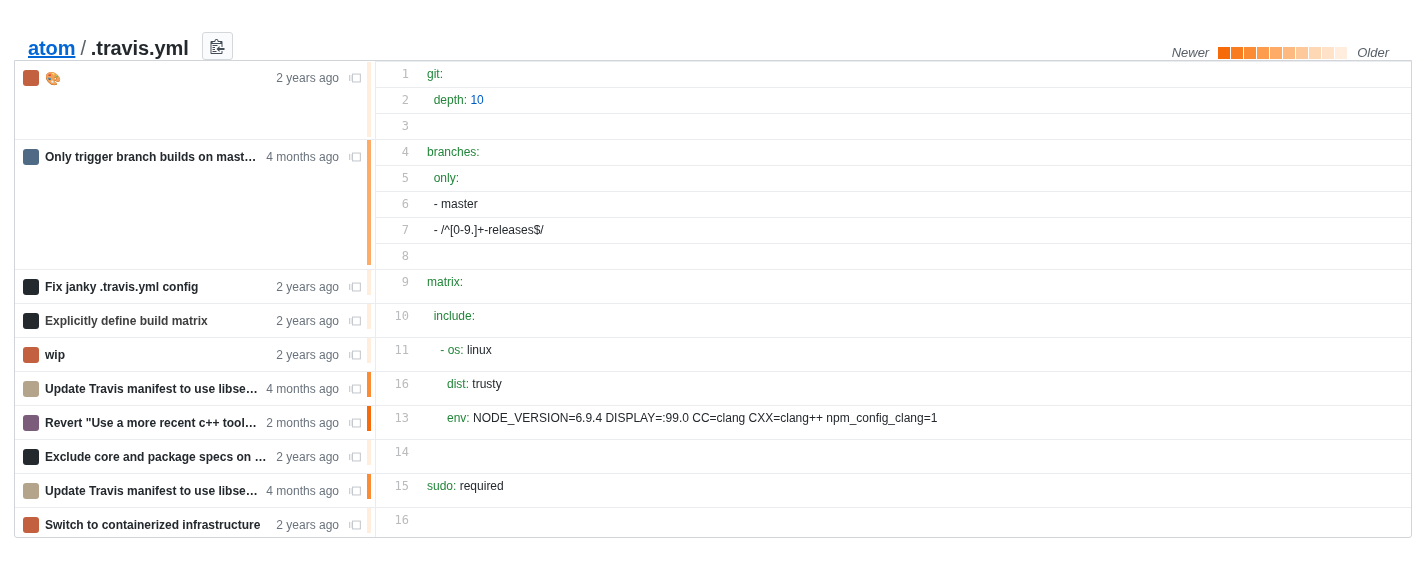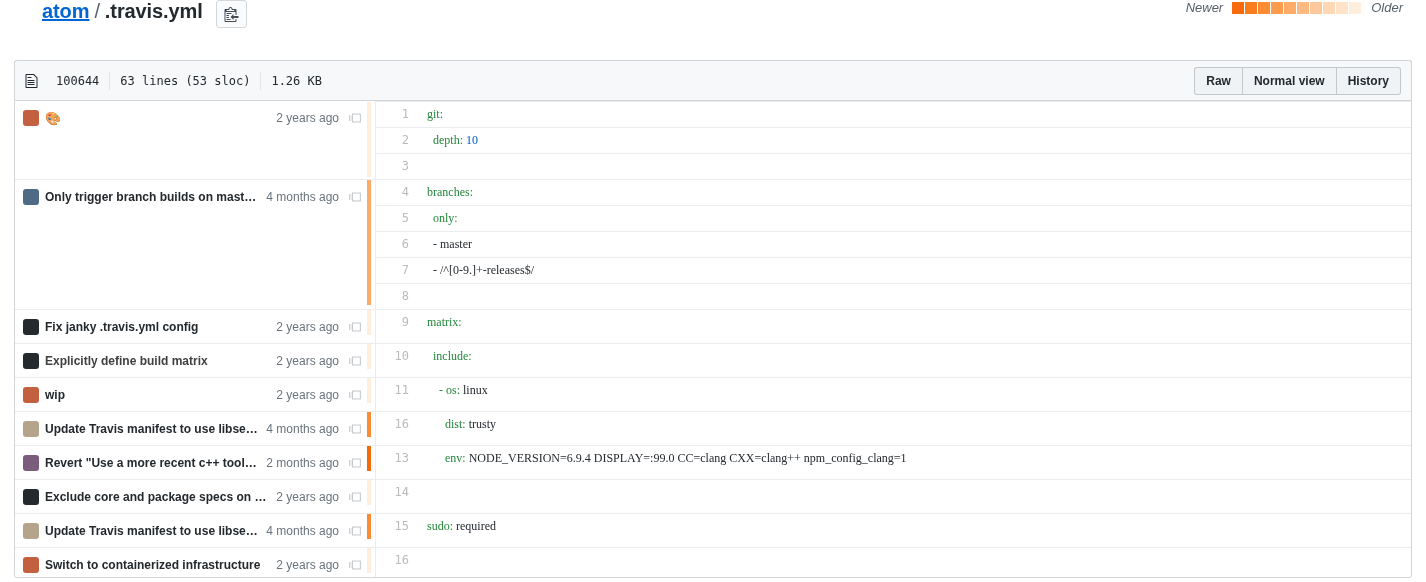--- a/index.html
+++ b/index.html
@@ -10,24 +10,23 @@
     font-family: "Liberation Sans", sans-serif;
     font-size: 14px;
     color: #24292e;
     overflow: hidden;
   }
   .page { width: 1426px; height: 582px; position: relative; }
 
   
   .file-header {
     height: 60px;
-    padding: 0 14px;
-    display: flex;
-    align-items: flex-start;
-    margin-left: 28px;
+    padding: 0 28px;
+    display: flex;
+    align-items: flex-end;
   }
   .breadcrumb {
     font-size: 20px;
     font-weight: 600;
     display: flex;
     align-items: center;
     letter-spacing: -0.1px;
   }
   .breadcrumb .repo { color: #0366d6; }
   .breadcrumb .sep { color: #586069; font-weight: 400; margin: 0 5px; }
@@ -181,21 +180,21 @@
     font-family: "DejaVu Sans Mono", monospace;
     font-size: 12px;
     line-height: 25px;
     color: #babbbc;
     border-bottom: 1px solid #eaecef;
     border-left: 1px solid #eaecef;
     user-select: none;
     background: #fff;
   }
   td.code {
-    font-family: Liberation Serif, serif;
+    font-family: Liberation Sans, sans-serif;
     font-size: 12px;
     line-height: 25px;
     color: #24292e;
     padding: 0 10px 0 8px;
     white-space: pre;
     overflow: hidden;
     border-bottom: 1px solid #eaecef;
   }
   tr.blk-start td.lineno,
   tr.blk-start td.code { border-top: 1px solid #eaecef; }
@@ -232,39 +231,20 @@
           <span style="background: rgb(253, 186, 128);"></span>
           <span style="background: rgb(254, 201, 154);"></span>
           <span style="background: rgb(254, 216, 180);"></span>
           <span style="background: rgb(255, 226, 199);"></span>
           <span style="background: rgb(255, 238, 221);"></span>
         </span>
       <span class="lbl">Older</span>
     </div>
   </div>
 
-  <div class="file-meta">
-    <div class="meta-items">
-      <span class="file-icon">
-        <svg width="13" height="16" viewBox="0 0 12 16" aria-hidden="true">
-          <path fill="#24292e" d="M6 5H2V4h4v1zM2 8h7V7H2v1zm0 2h7V9H2v1zm0 2h7v-1H2v1zm10-7.5V14c0 .55-.45 1-1 1H1c-.55 0-1-.45-1-1V2c0-.55.45-1 1-1h7.5L12 4.5zM11 5L8 2H1v12h10V5z"></path>
-        </svg>
-      </span>
-      <span class="item">100644</span>
-      <span class="divider"></span>
-      <span class="item">63 lines (53 sloc)</span>
-      <span class="divider"></span>
-      <span class="item">1.26 KB</span>
-    </div>
-    <div class="btn-group">
-      <button>Raw</button>
-      <button>Normal view</button>
-      <button>History</button>
-    </div>
-  </div>
 
   <div class="blame-wrap">
     <table class="blame">
       <tbody id="blame-body">
           <tr class="blk-start">
             <td class="commit-msg" rowspan="3">
               <div class="commit-inner">
                 <span class="avatar" style="background: rgb(194, 96, 63);"></span>
                 <a class="msg emoji" href="#" style="color: rgb(36, 41, 46); text-decoration: none;">🎨</a>
                 <span class="when">2 years ago</span>

